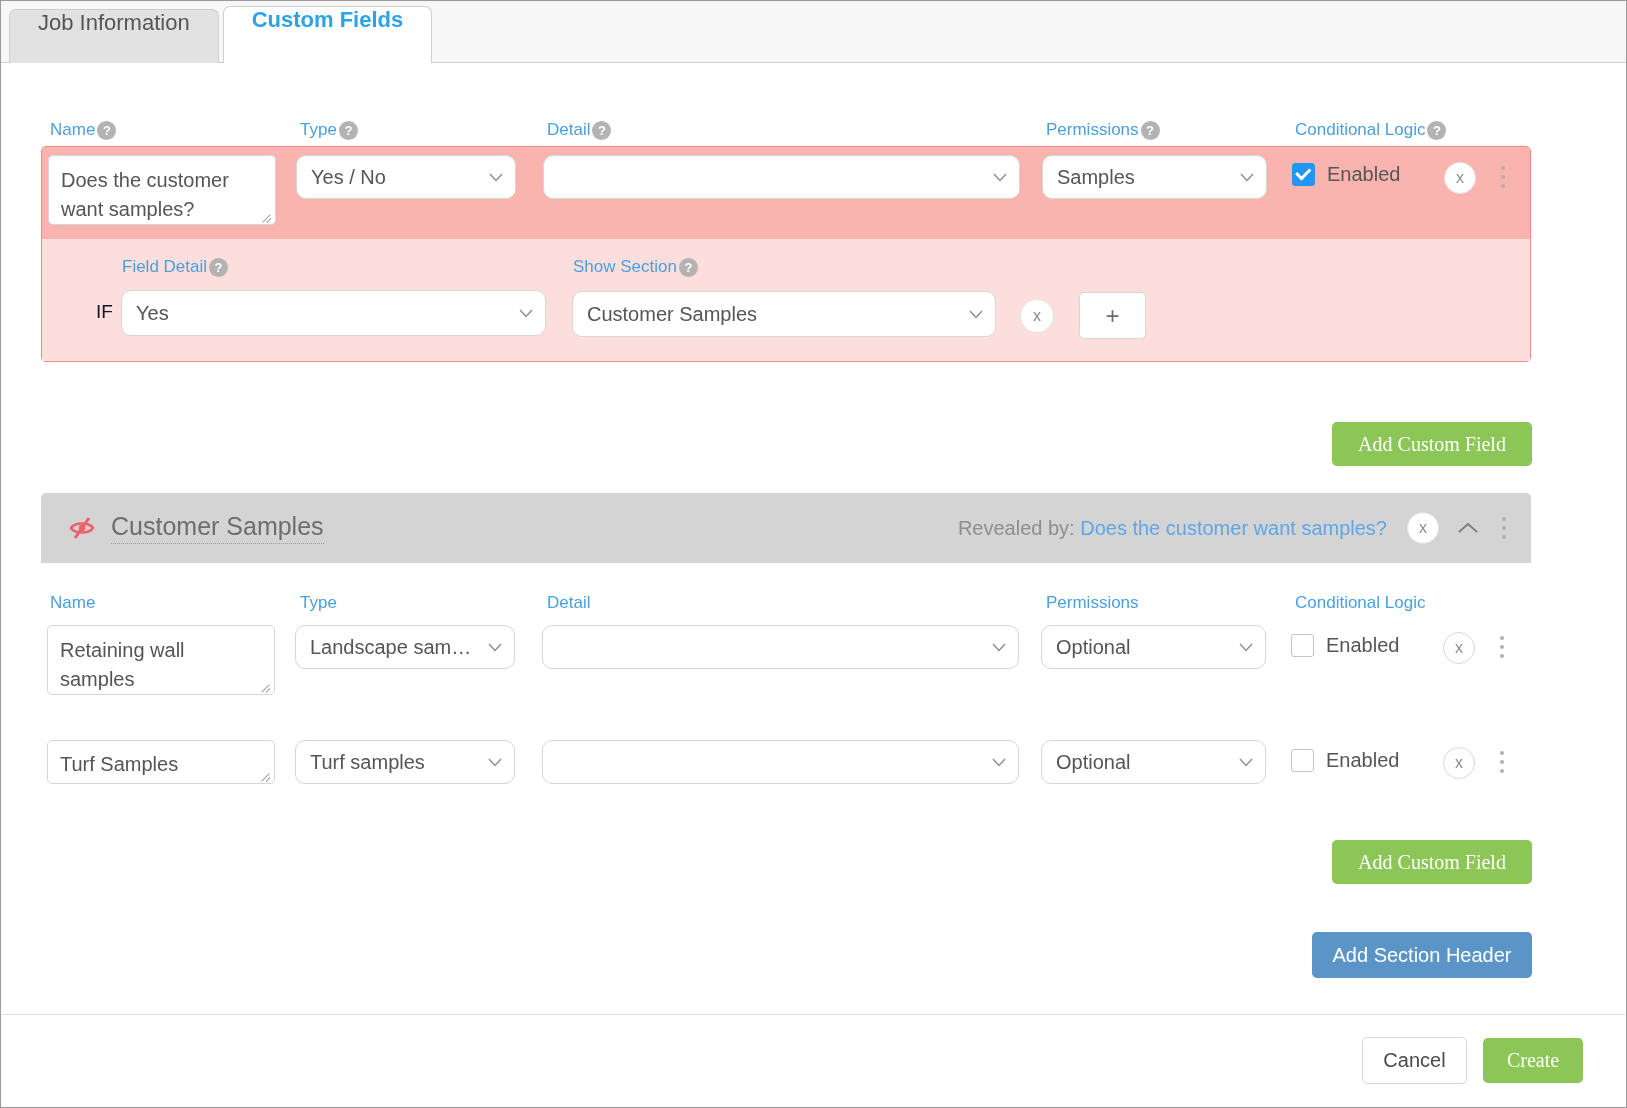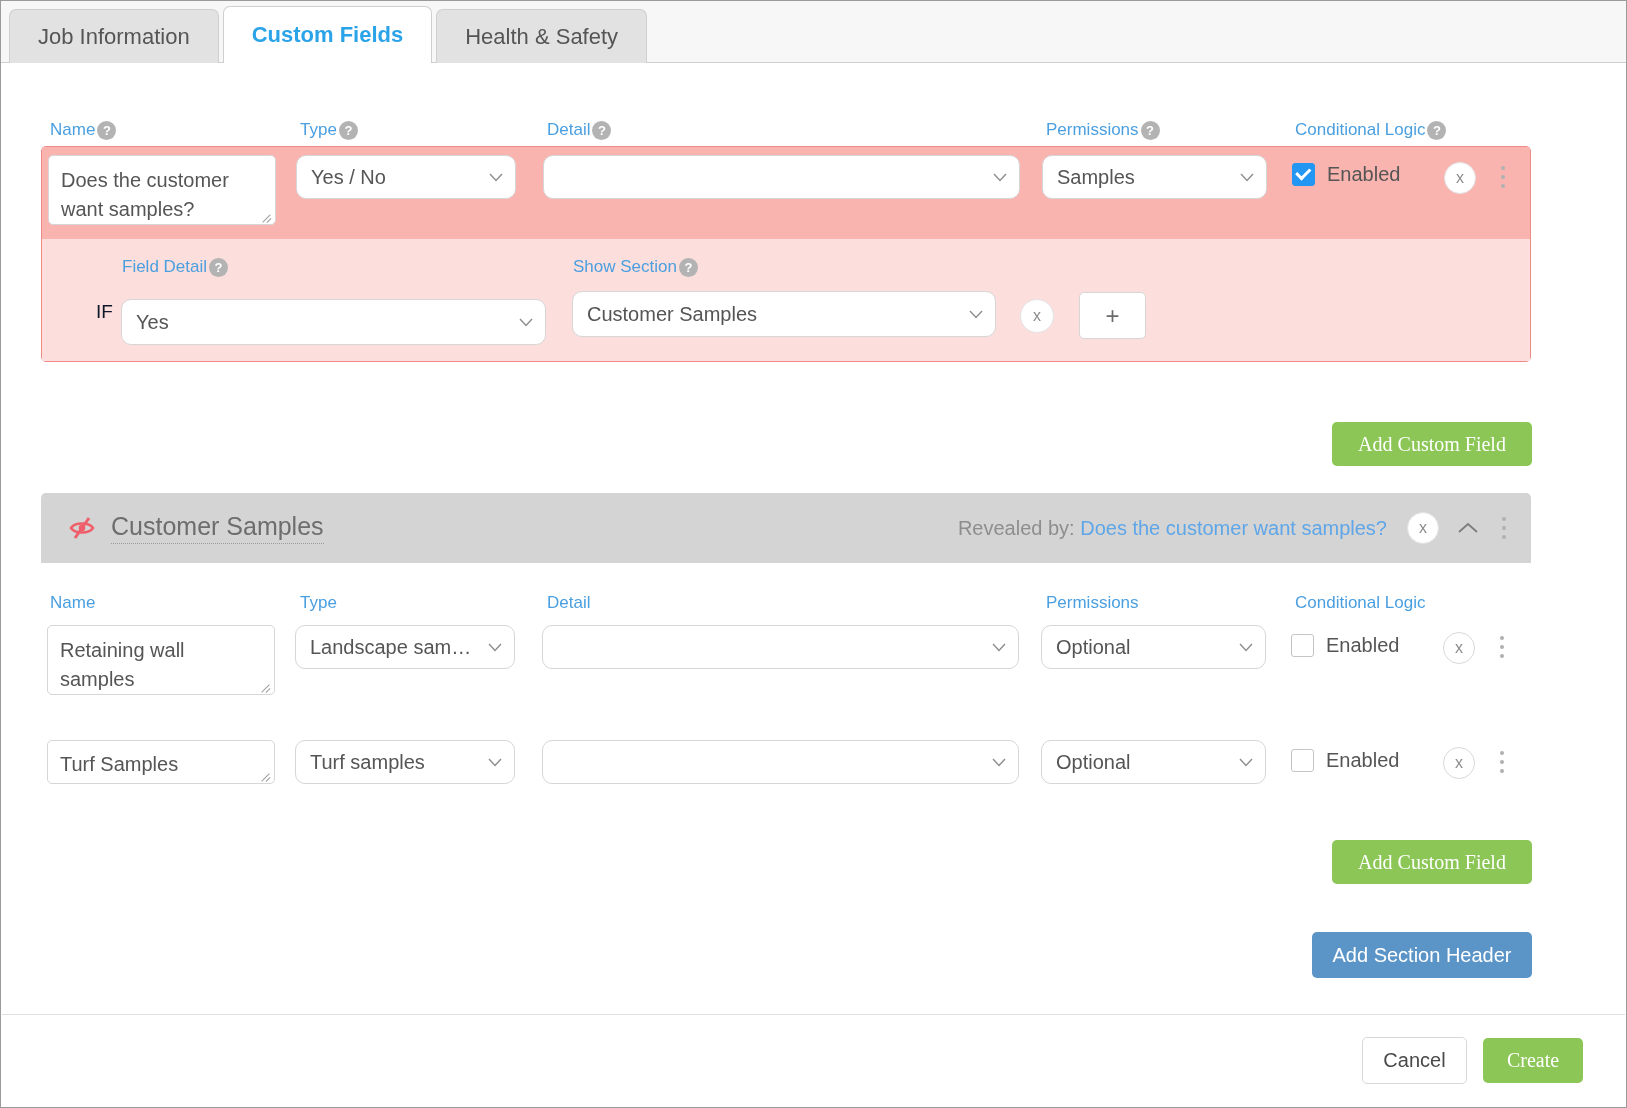--- a/index.html
+++ b/index.html
@@ -28,21 +28,20 @@
     background: #f7f7f7;
     border-bottom: 1px solid #cfcfcf;
     display: flex;
     align-items: flex-end;
     padding-left: 8px;
     box-sizing: border-box;
   }
   .tab {
     height: 53px;
     display: flex;
-    align-items: center;
     padding: 0 28px;
     font-size: 22px;
     color: #555555;
     background: #e2e2e2;
     border: 1px solid #cfcfcf;
     border-bottom: none;
     border-radius: 7px 7px 0 0;
     margin-right: 4px;
     position: relative;
     top: 1px;
@@ -339,23 +338,20 @@
 
 <div class="app">
 
   <div class="tabbar">
     <div class="tab">
       <span>Job Information</span>
     </div>
     <div class="tab active">
       <span>Custom Fields</span>
     </div>
-    <div class="tab">
-      <span>Health &amp; Safety</span>
-    </div>
   </div>
 
   <div class="col-label pos" style="left:49px; top:119px;">
     <span>Name</span>
     <span class="help">?</span>
   </div>
   <div class="col-label pos" style="left:299px; top:119px;">
     <span>Type</span>
     <span class="help">?</span>
   </div>
@@ -429,21 +425,21 @@
         <span>Field Detail</span>
         <span class="help">?</span>
       </div>
       <div class="col-label pos" style="left:531px; top:18px;">
         <span>Show Section</span>
         <span class="help">?</span>
       </div>
 
       <div class="pos" style="left:54px; top:62px; font-size:19px; color:#0f172a;">IF</div>
 
-      <div class="select-box pos" style="left:79px; top:60px; width:425px; height:46px;">
+      <div class="select-box pos" style="left:79px; top:51px; width:425px; height:46px;">
         <span class="sel-val">Yes</span>
         <span class="chev">
           <svg viewBox="0 0 14 9">
               <path d="M1 1 L7 7.5 L13 1" fill="none" stroke="#8d8d8d" stroke-width="1.4"></path>
             </svg>
         </span>
       </div>
 
       <div class="select-box pos" style="left:530px; top:52px; width:424px; height:46px;">
         <span class="sel-val">Customer Samples</span>

